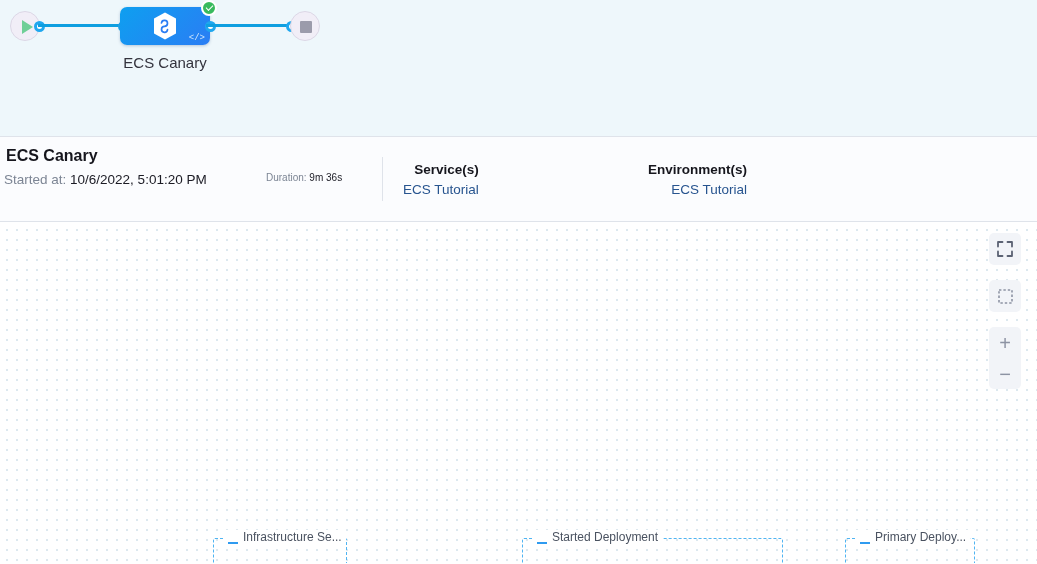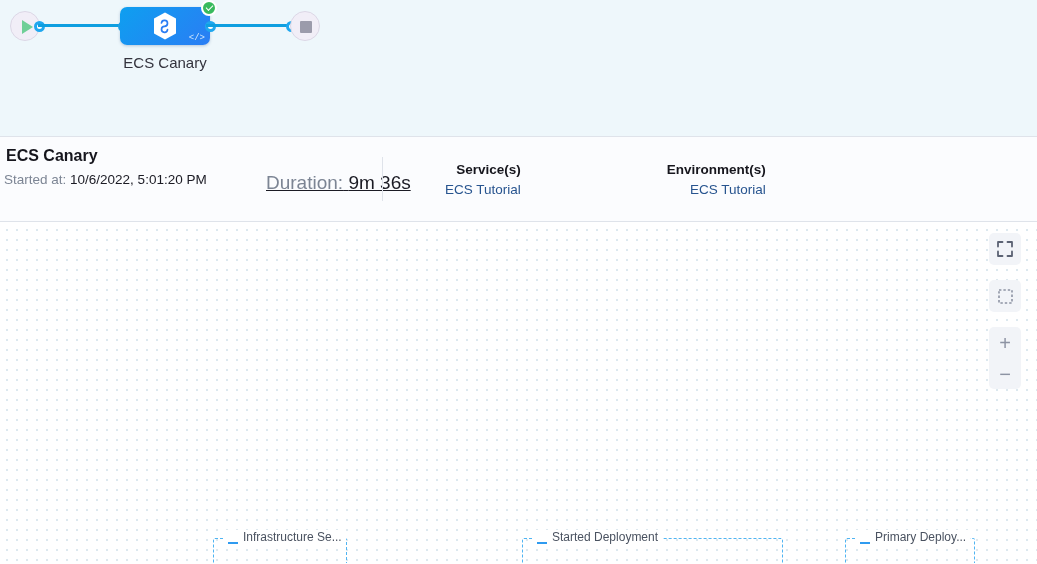--- a/index.html
+++ b/index.html
@@ -137,23 +137,22 @@
   .det-started {
     position: absolute;
     left: 4px; top: 35px;
     font-size: 13.5px;
     color: #1b1b24;
   }
   .det-started .k { color: #7c8594; }
   .det-duration {
     position: absolute;
     left: 266px; top: 35px;
-    font-size: 19px;
+    font-size: 10px;
     color: #1b1b24;
-    text-decoration: underline;
   }
   .det-duration .k { color: #7c8594; }
   .det-sep {
     position: absolute;
     left: 382px; top: 20px;
     width: 1px; height: 44px;
     background: #dfe3ea;
   }
   .det-col { position: absolute; top: 25px; text-align: right; }
   .det-col.svc { left: 403px; }
@@ -161,21 +160,20 @@
   .det-col .h {
     font-size: 13.5px;
     font-weight: bold;
     color: #16161d;
     margin-bottom: 5px;
   }
   .det-col .v {
     font-size: 13.5px;
     color: #27548f;
     cursor: pointer;
-    margin-left: 42px;
   }
 
   
   .canvas {
     position: relative;
     height: 341px;
     background-color: #ffffff;
     background-image: radial-gradient(circle, #dce8ef 1px, transparent 1px);
     background-size: 10px 10px;
     background-position: 2px 3px;

